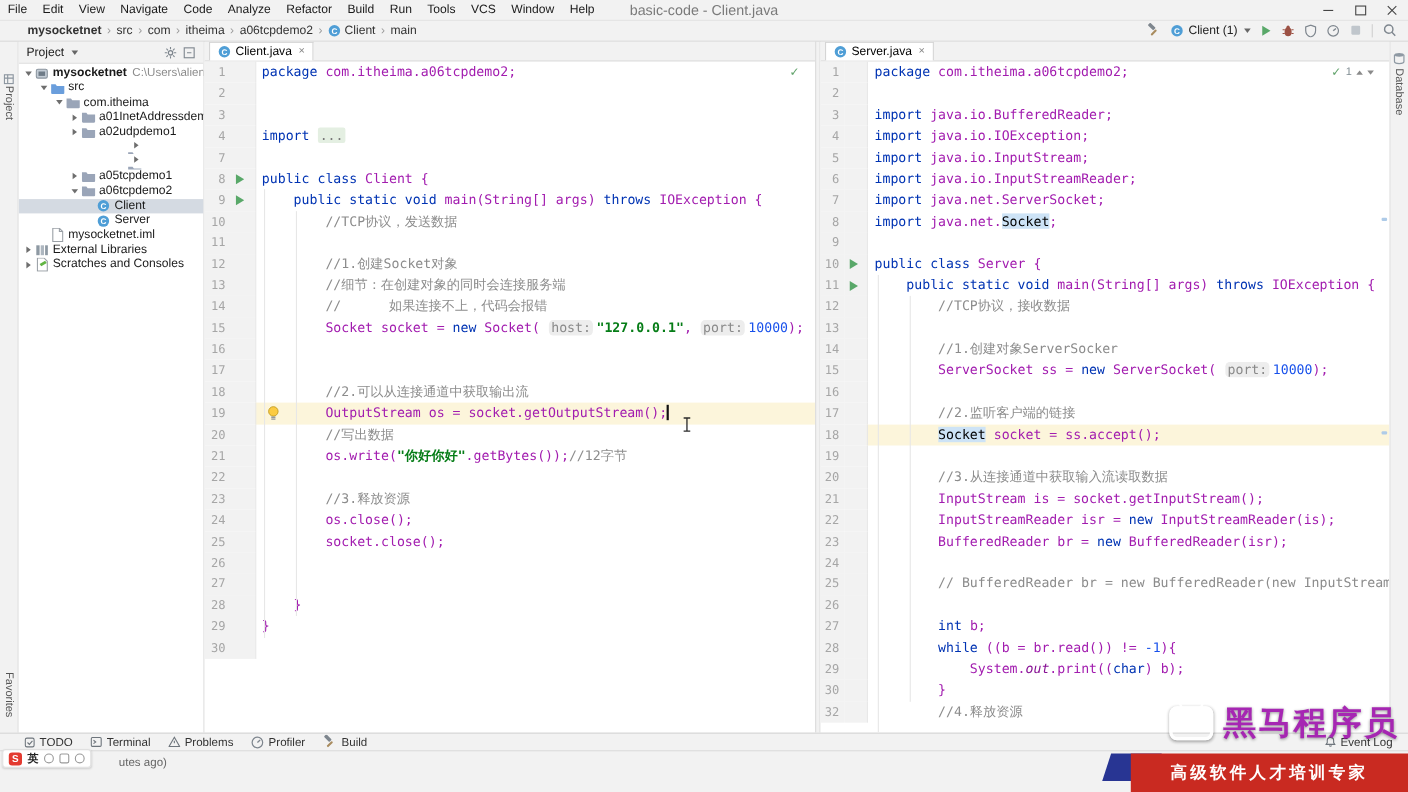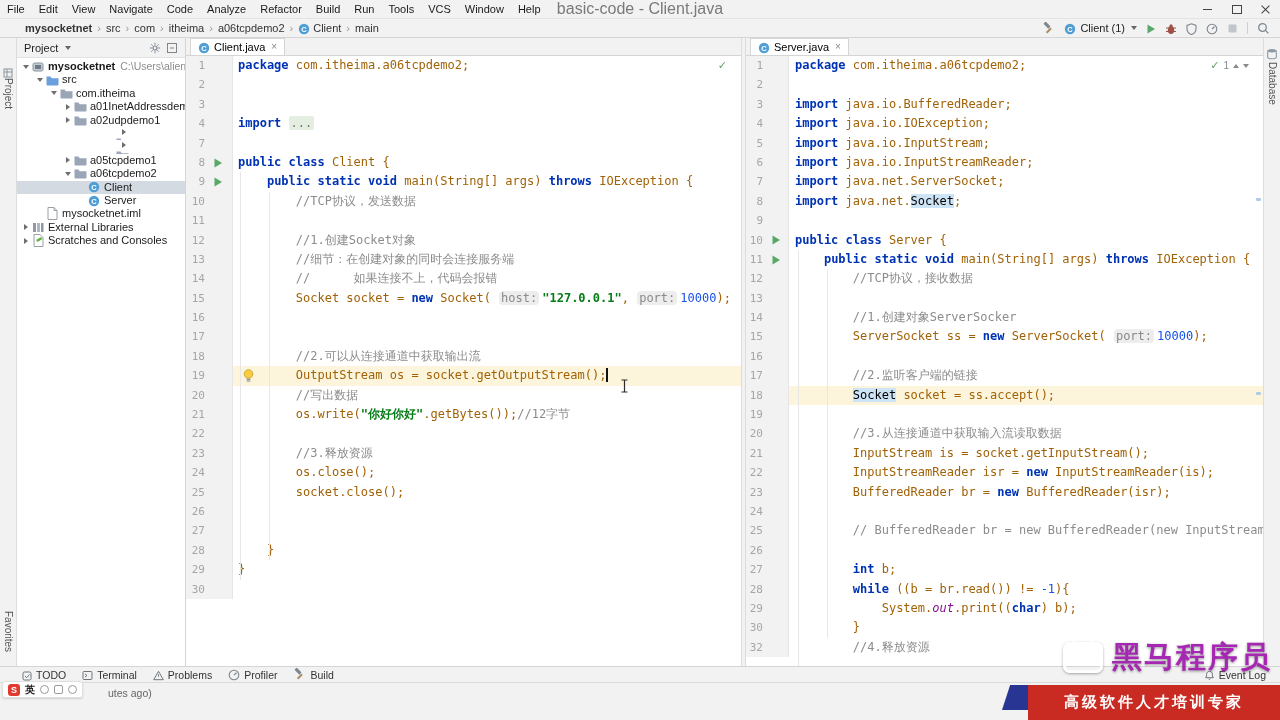--- a/index.html
+++ b/index.html
@@ -4,21 +4,21 @@
 <style>
   html,body{margin:0;padding:0;background:#ddd}
   #app{position:relative;width:1280px;height:720px;background:#fff;overflow:hidden;
        font-family:"Liberation Sans",sans-serif;user-select:none}
   .icn svg{vertical-align:middle}
   
   #titlebar{position:absolute;top:0;left:0;right:0;height:19px;background:#F2F2F2;
             border-bottom:1px solid #E3E3E3;box-sizing:border-box;display:flex;align-items:center}
   #menubar{display:flex;padding-left:0}
   .menu-item{font-size:11px;color:#1a1a1a;padding:0 7px;line-height:18px}
-  #wintitle{position:absolute;left:50%;transform:translateX(-50%);font-size:16px;color:#7a7a7a}
+  #wintitle{position:absolute;left:50%;transform:translateX(-50%);font-size:13px;color:#7a7a7a}
   #winbtns{position:absolute;right:0;top:0;display:flex;height:19px}
   .winbtn{width:29px;height:19px;display:flex;align-items:center;justify-content:center}
   .wb-min i{display:block;width:9px;height:1px;background:#444}
   .wb-max i{display:block;width:8px;height:7px;border:1px solid #444}
   .wb-close{position:relative}
   .wb-close i,.wb-close em{position:absolute;width:11px;height:1px;background:#444;left:9px;top:9px}
   .wb-close i{transform:rotate(45deg)}.wb-close em{transform:rotate(-45deg)}
   
   #navbar{position:absolute;top:19px;left:0;right:0;height:19px;background:#F2F2F2;
           border-bottom:1px solid #D5D5D5;box-sizing:border-box;display:flex;align-items:center}
@@ -67,22 +67,22 @@
   .pcontent{position:absolute;top:18px;left:0;right:0;bottom:0;overflow:hidden;background:#fff}
   .crow{display:flex;height:19.4px;line-height:19.4px;font-family:"DejaVu Sans Mono",monospace;
         font-size:12px;white-space:pre;position:relative}
   .gnum{flex:0 0 24px;text-align:right;padding-right:5px;color:#A6A6A6;font-size:11px;background:#F2F2F2;box-sizing:border-box}
   .gicn{flex:0 0 22px;background:#F2F2F2;display:flex;align-items:center;padding-left:3px;box-sizing:border-box}
   .pane-right .gnum{flex-basis:22px}
   .pane-right .gicn{flex-basis:20px}
   .gcode{flex:1 1 auto;overflow:hidden;padding-left:5px;border-left:1px solid #E6E6E6;color:#000}
   .pane-right .gcode{padding-left:6px}
   .crow.cur .gcode{background:var(--current_line,#FCF5DB)}
-  .sg-k{color:var(--keyword,#0033B3);font-weight:bold}
-  .sg-p{color:#a16207}
+  .sg-k{color:var(--keyword,#0033B3);font-weight:normal}
+  .sg-p{color:#a21caf}
   .sg-c{color:var(--comment,#8C8C8C)}
   .sg-str{color:var(--string,#067D17);font-weight:bold}
   .sg-num{color:var(--number,#1750EB)}
   .sg-h{color:#8A8A8A;background:#EDEDED;border-radius:4px;padding:0 2px;font-size:12px;margin:0 3px 0 1px}
   .sg-f{color:#871094;font-style:italic}
   .sg-hl{background:var(--id_highlight,#CDE3F6)}
   .sg-fold{background:#E4EFE2;color:#777;border-radius:2px;padding:0 2px}
   .caret{display:inline-block;width:2px;height:14px;background:#111;vertical-align:-2.5px}
   .bulb{position:absolute;left:57px;top:3px}
   .iguide{position:absolute;width:1px;background:#E7E7E7}

